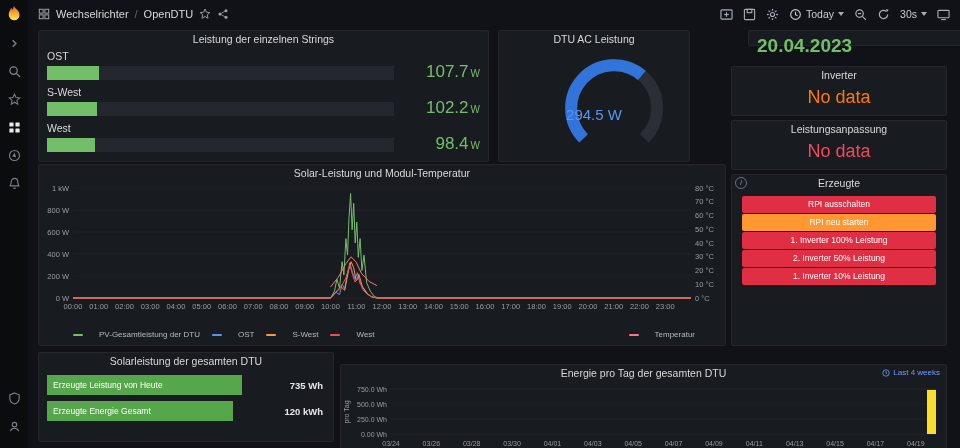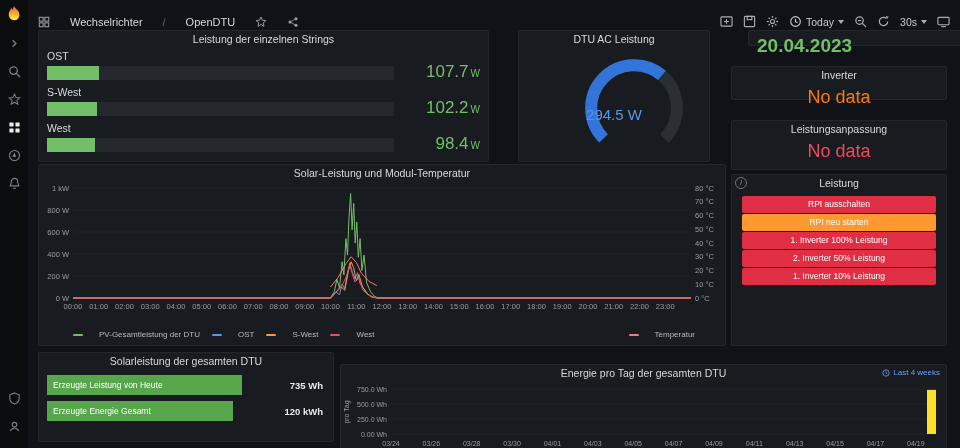--- a/index.html
+++ b/index.html
@@ -9,41 +9,41 @@
   
   .sidebar{position:absolute;left:0;top:0;width:28px;height:100%;background:#0b0c0e;display:flex;flex-direction:column;align-items:center;padding:5px 0 8px;box-sizing:border-box;}
   .logo{width:18px;height:18px;margin-bottom:6px;}
   .logo svg{width:18px;height:18px;display:block;}
   .side-icn{width:16px;height:16px;color:#7b8087;margin:6px 0;display:flex;align-items:center;justify-content:center;cursor:pointer;}
   .side-icn svg{width:13px;height:13px;display:block;}
   .side-icn.active{color:#e9eaec;}
   .side-spacer{flex:1;}
 
   
-  .topbar{position:absolute;left:28px;top:0;width:932px;height:28px;display:flex;align-items:flex-end;padding:0 10px;box-sizing:border-box;font-size:11px;gap:20px;}
+  .topbar{position:absolute;left:28px;top:0;width:932px;height:28px;display:flex;align-items:center;padding:0 10px;box-sizing:border-box;font-size:11px;gap:6px;}
   .crumb-icon{color:#9da0a8;display:flex;cursor:pointer;}
   .crumb-icon svg{width:12px;height:12px;display:block;}
   .crumb{color:#d8d9da;cursor:pointer;}
   .crumb.current{font-weight:500;}
   .crumb-sep{color:#5d636d;}
   .tb-right{margin-left:auto;display:flex;align-items:center;gap:10px;color:#a8aeb8;}
   .tb-icn{display:flex;cursor:pointer;}
   .tb-icn svg{width:13px;height:13px;display:block;}
   .tb-time{display:flex;align-items:center;gap:4px;font-size:10.5px;color:#c7cad1;cursor:pointer;}
   .caret{width:0;height:0;border-left:3.5px solid transparent;border-right:3.5px solid transparent;border-top:4px solid #a8aeb8;}
 
   
   .dash{position:absolute;left:28px;top:28px;width:932px;height:420px;}
   .panel{position:absolute;background:#181b1f;border:1px solid #24262c;border-radius:2px;box-sizing:border-box;}
   .ptitle{height:17px;line-height:17px;text-align:center;font-size:10.5px;color:#d8d9da;font-weight:500;white-space:nowrap;overflow:hidden;cursor:pointer;}
 
   .p-strings{left:10px;top:2px;width:451px;height:132px;}
-  .p-gauge{left:490px;top:2px;width:192px;height:132px;}
+  .p-gauge{left:470px;top:2px;width:192px;height:132px;}
   .p-date{left:720px;top:2px;width:216px;height:16px;}
-  .p-inverter{left:703px;top:38px;width:216px;height:34px;}
+  .p-inverter{left:703px;top:38px;width:216px;height:50px;}
   .p-leistung{left:703px;top:92px;width:216px;height:50px;}
   .p-steuerung{left:703px;top:146px;width:216px;height:172px;}
   .p-timeseries{left:10px;top:136px;width:688px;height:182px;}
   .p-solartable{left:10px;top:324px;width:296px;height:90px;}
   .p-energy{left:312px;top:336px;width:607px;height:90px;}
 
   
   .strings-rows{padding:1px 8px 0 8px;}
   .bg-row{margin-bottom:4px;}
   .bg-label{font-size:10.5px;color:#d8d9da;margin:1px 0 2px;}
@@ -298,21 +298,21 @@
       <div class="nodata" style="color: rgb(255, 120, 10);">No data</div>
     </section>
 
     <section class="panel p-leistung">
       <div class="ptitle">Leistungsanpassung</div>
       <div class="nodata" style="color: rgb(242, 73, 92);">No data</div>
     </section>
 
     <section class="panel p-steuerung">
       <span class="info-i">i</span>
-      <div class="ptitle">Leistung</div>
+      <div class="ptitle">Erzeugte</div>
       <div class="btn-col">
           <button class="ctl-btn" style="background: rgb(224, 47, 68);">RPI ausschalten</button>
           <button class="ctl-btn" style="background: rgb(255, 152, 48);">RPI neu starten</button>
           <button class="ctl-btn" style="background: rgb(224, 47, 68);">1. Inverter 100% Leistung</button>
           <button class="ctl-btn" style="background: rgb(224, 47, 68);">2. Inverter 50% Leistung</button>
           <button class="ctl-btn" style="background: rgb(224, 47, 68);">1. Inverter 10% Leistung</button>
         </div>
     </section>
 
     <section class="panel p-timeseries">

